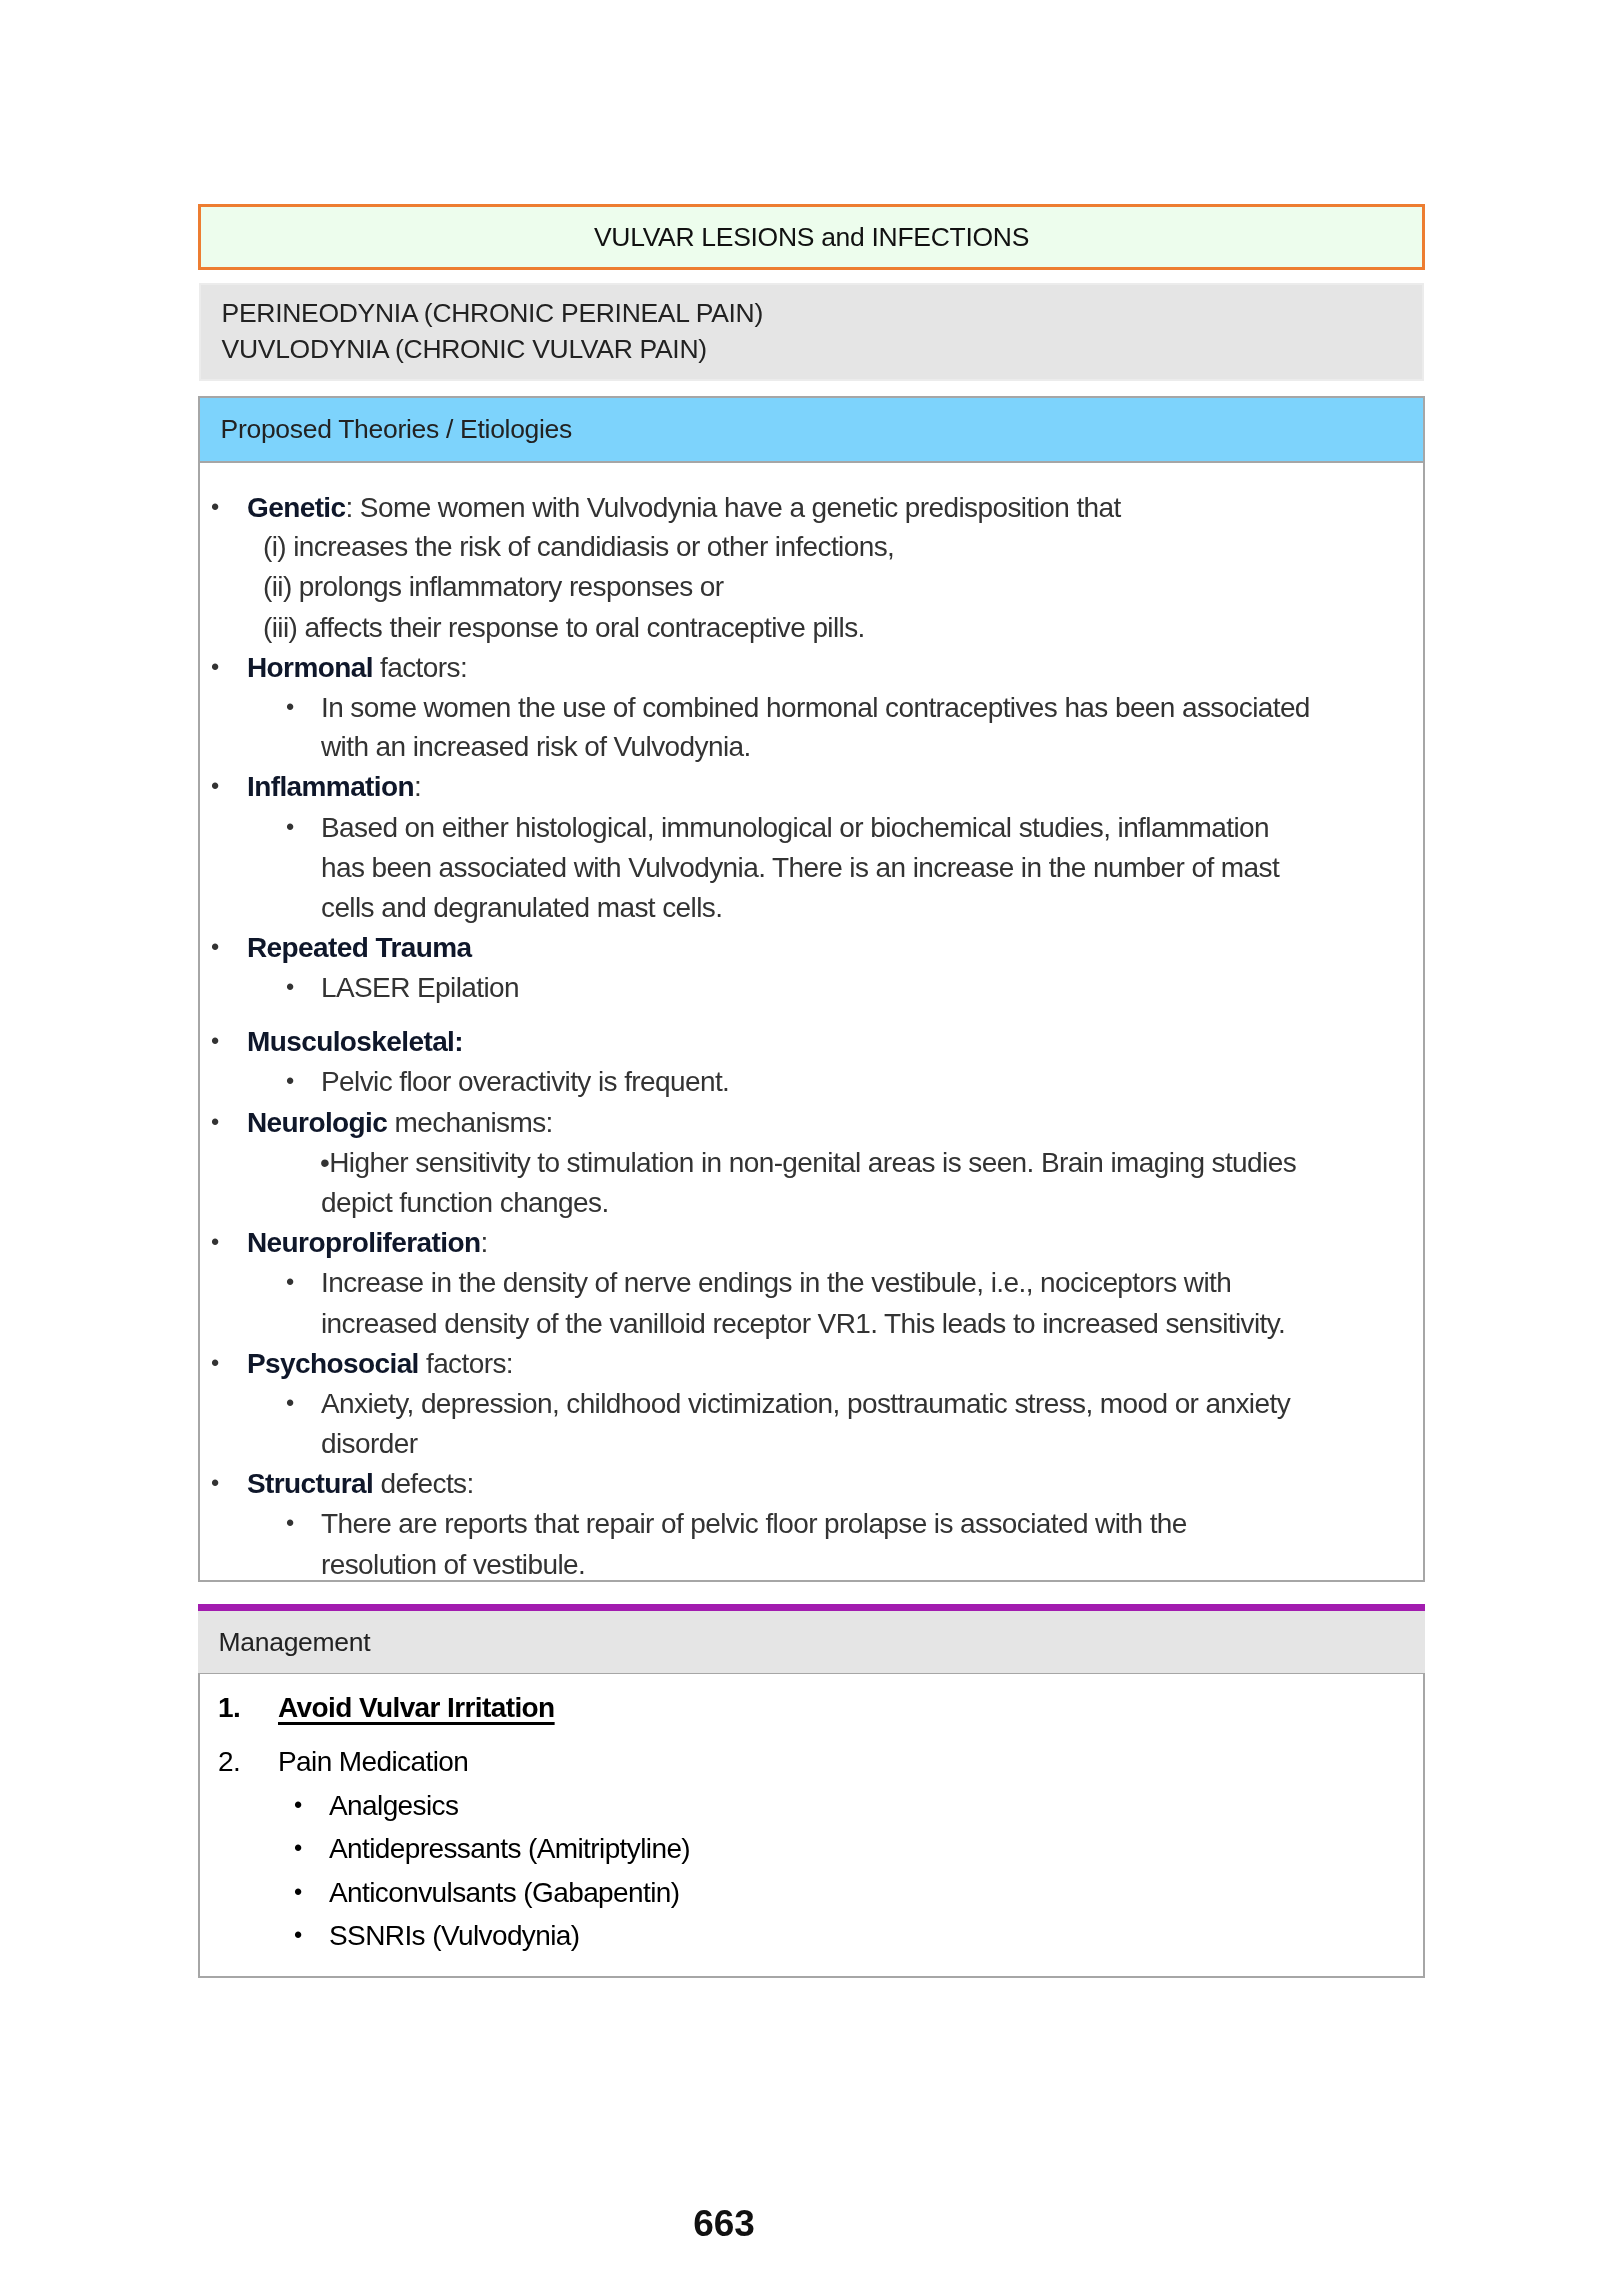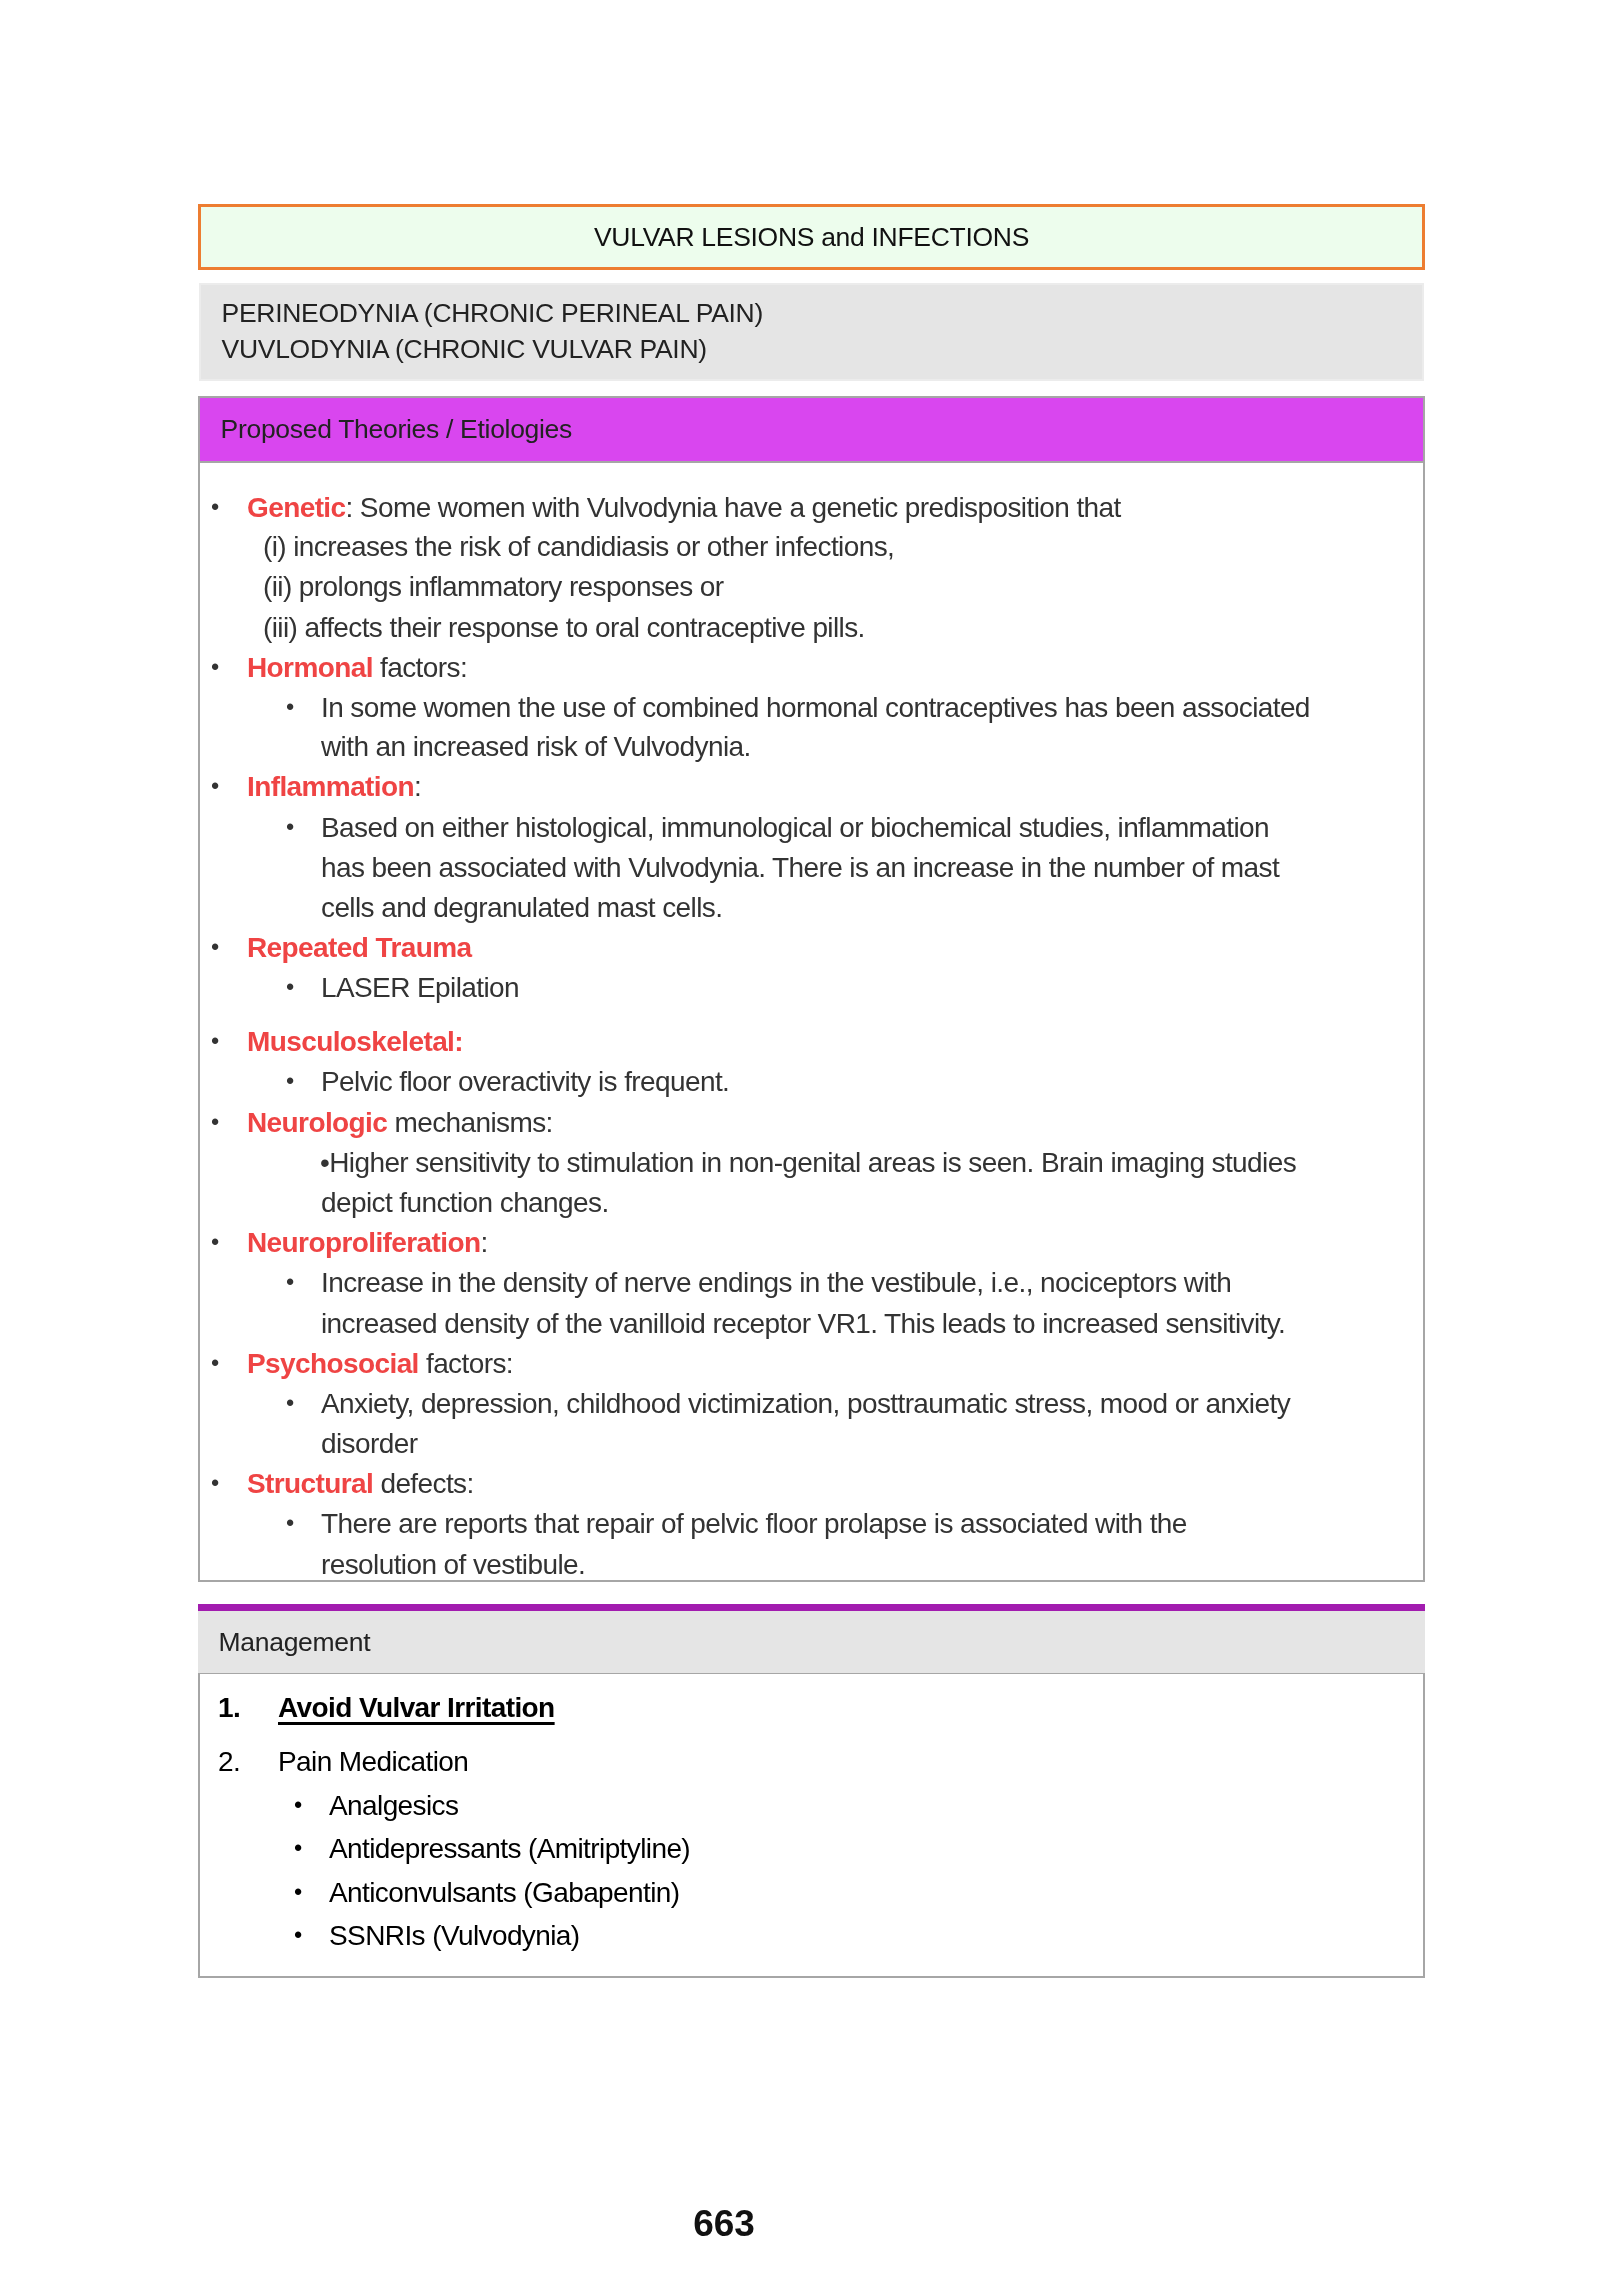--- a/index.html
+++ b/index.html
@@ -14,38 +14,38 @@
     display: flex; align-items: center; justify-content: center;
     font-size: 26.5px; color: #111; letter-spacing: -0.3px;
   }
   .subtitle-box {
     left: 199px; top: 283px; width: 1225px; height: 98px;
     background: #e5e5e5; border: 2px solid #ececec;
     padding: 9.8px 0 0 20.6px; font-size: 26.5px; color: #222; line-height: 36px;
     letter-spacing: -0.3px;
   }
   .section-header {
-    left: 198px; width: 1227px; background: #d946ef;
+    left: 198px; width: 1227px; background: #7dd3fc;
     border: 2.9px solid #a6a6a6; font-size: 26.5px; color: #222;
     padding-left: 20.6px; display: flex; align-items: center; letter-spacing: -0.3px;
   }
   .section-body {
     left: 198px; width: 1227px; background: #fff;
     border: 2.9px solid #a6a6a6; border-top: none;
   }
   .etio-header { top: 396px; height: 67px; }
   .etio-body { top: 463px; height: 1119px; }
   .mgmt-header { top: 1604px; height: 71px; border: none; border-bottom: 2.9px solid #a6a6a6; background: #e5e5e5; border-top: 7px solid #a21caf; }
   .mgmt-body { top: 1674px; height: 304px; }
 
   .line {
     position: absolute; font-size: 28px; color: #333; white-space: nowrap;
     letter-spacing: -0.6px; line-height: 33px;
   }
-  .line b { color: #ef4444; }
+  .line b { color: #0f172a; }
   .bullet { position: absolute; font-size: 23.5px; color: #333; line-height: 33px; }
   .mline { position: absolute; font-size: 28px; color: #000; white-space: nowrap; letter-spacing: -0.6px; line-height: 33px; }
   .mline.bold { font-weight: bold; }
   .mline.u { text-decoration: underline; text-decoration-thickness: 2.9px; text-underline-offset: 4.9px; }
   .page-number {
     left: 0; width: 1448px; top: 2203px; text-align: center;
     font-size: 37px; font-weight: bold; color: #111;
   }
 </style>
 </head>

